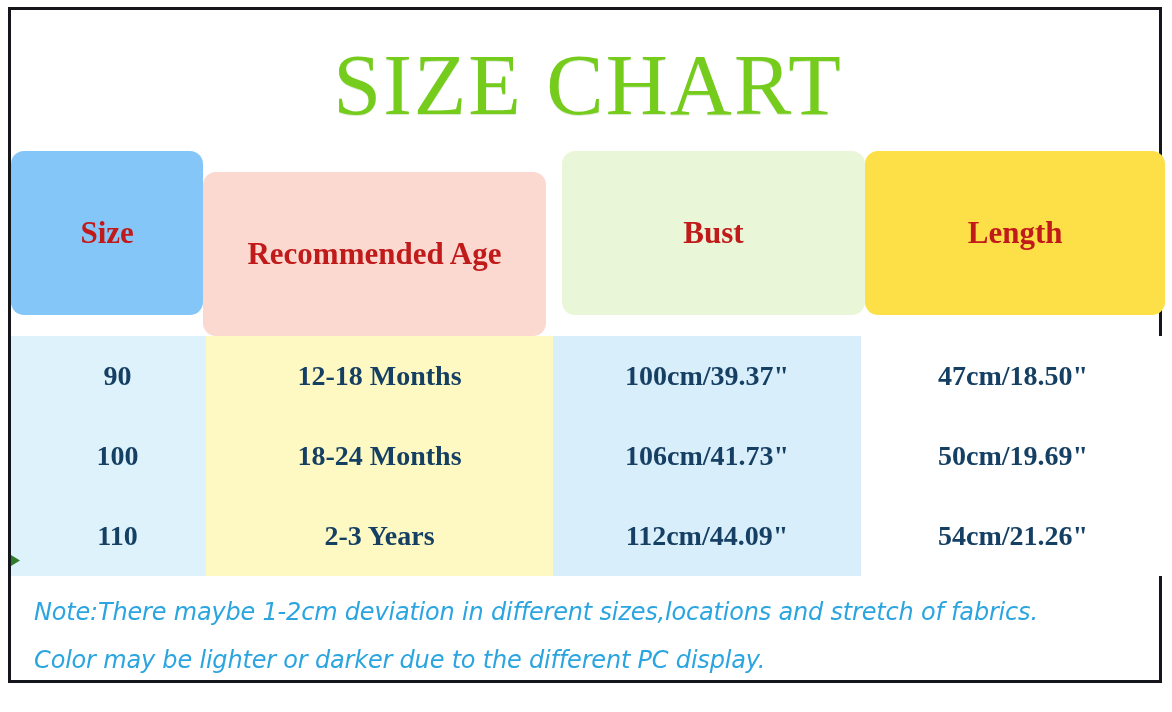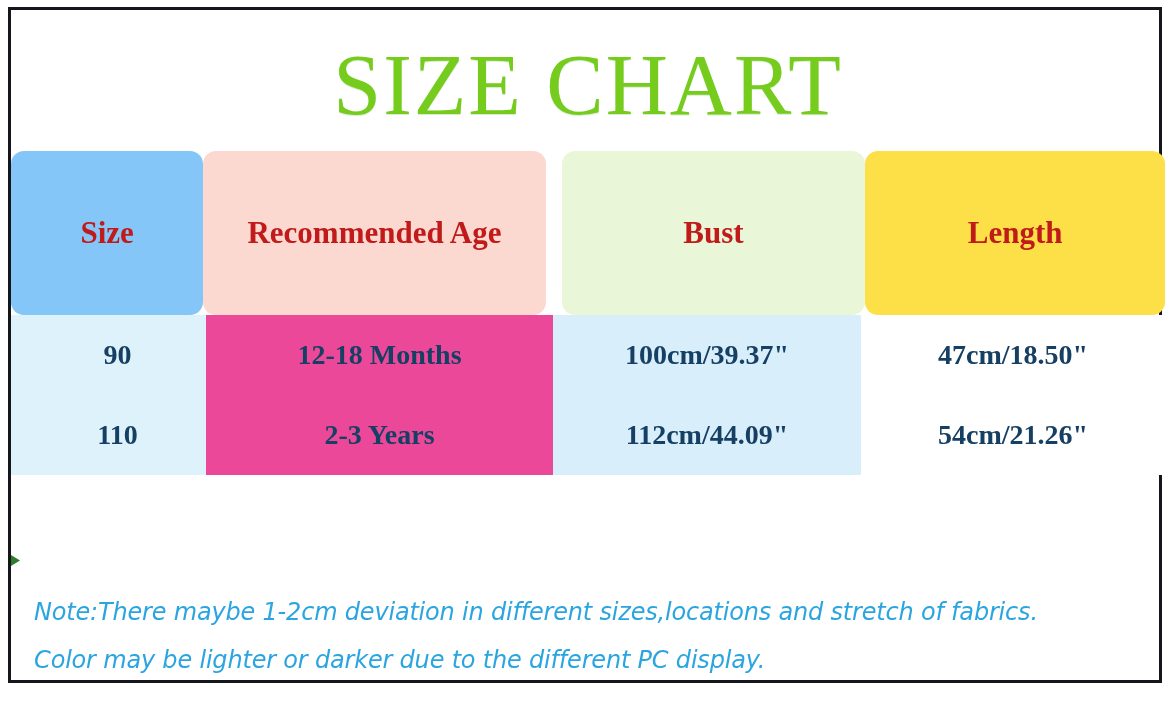--- a/index.html
+++ b/index.html
@@ -80,34 +80,34 @@
   .header-row .cell {
     height: 164px;
     font-size: 31px;
     font-weight: bold;
     color: #c01a1a;
     line-height: 1.32;
     padding: 0 6px;
     border-radius: 13px;
   }
   .header-row .c0 { background: #84c6f7; }
-  .header-row .c1 { background: #fbd9d0; }
+  .header-row .c1 { background: #fbd9d0; margin-top: 21px; }
   .header-row .c2 { background: #e9f6d7; margin-left: 16px; }
   .header-row .c3 { background: #fde047; }
 
   
   .body-row .cell {
     height: 80px;
     font-size: 28px;
     font-weight: bold;
     color: #153f63;
     padding: 0 6px;
   }
   .body-row .c0 { background: #ddf2fb; padding-left: 24px; }
-  .body-row .c1 { background: #ec4899; text-align: center; }
+  .body-row .c1 { background: #fef9c3; text-align: center; }
   .body-row .c2 { background: #d9eefb; }
   .body-row .c3 { background: #ffffff; }
 
   
   #green-speck {
     position: absolute;
     left: 0px;
     top: 404px;
     width: 9px;
     height: 11px;
@@ -151,20 +151,26 @@
         <div class="cell c3">Length</div>
       </div>
 
       <div class="row body-row">
         <div class="cell c0">90</div>
         <div class="cell c1">12-18 Months</div>
         <div class="cell c2">100cm/39.37"</div>
         <div class="cell c3">47cm/18.50"</div>
       </div>
 
+      <div class="row body-row">
+        <div class="cell c0">100</div>
+        <div class="cell c1">18-24 Months</div>
+        <div class="cell c2">106cm/41.73"</div>
+        <div class="cell c3">50cm/19.69"</div>
+      </div>
 
       <div class="row body-row">
         <div class="cell c0">110</div>
         <div class="cell c1">2-3 Years</div>
         <div class="cell c2">112cm/44.09"</div>
         <div class="cell c3">54cm/21.26"</div>
       </div>
 
       <div id="green-speck"></div>
     </div>

